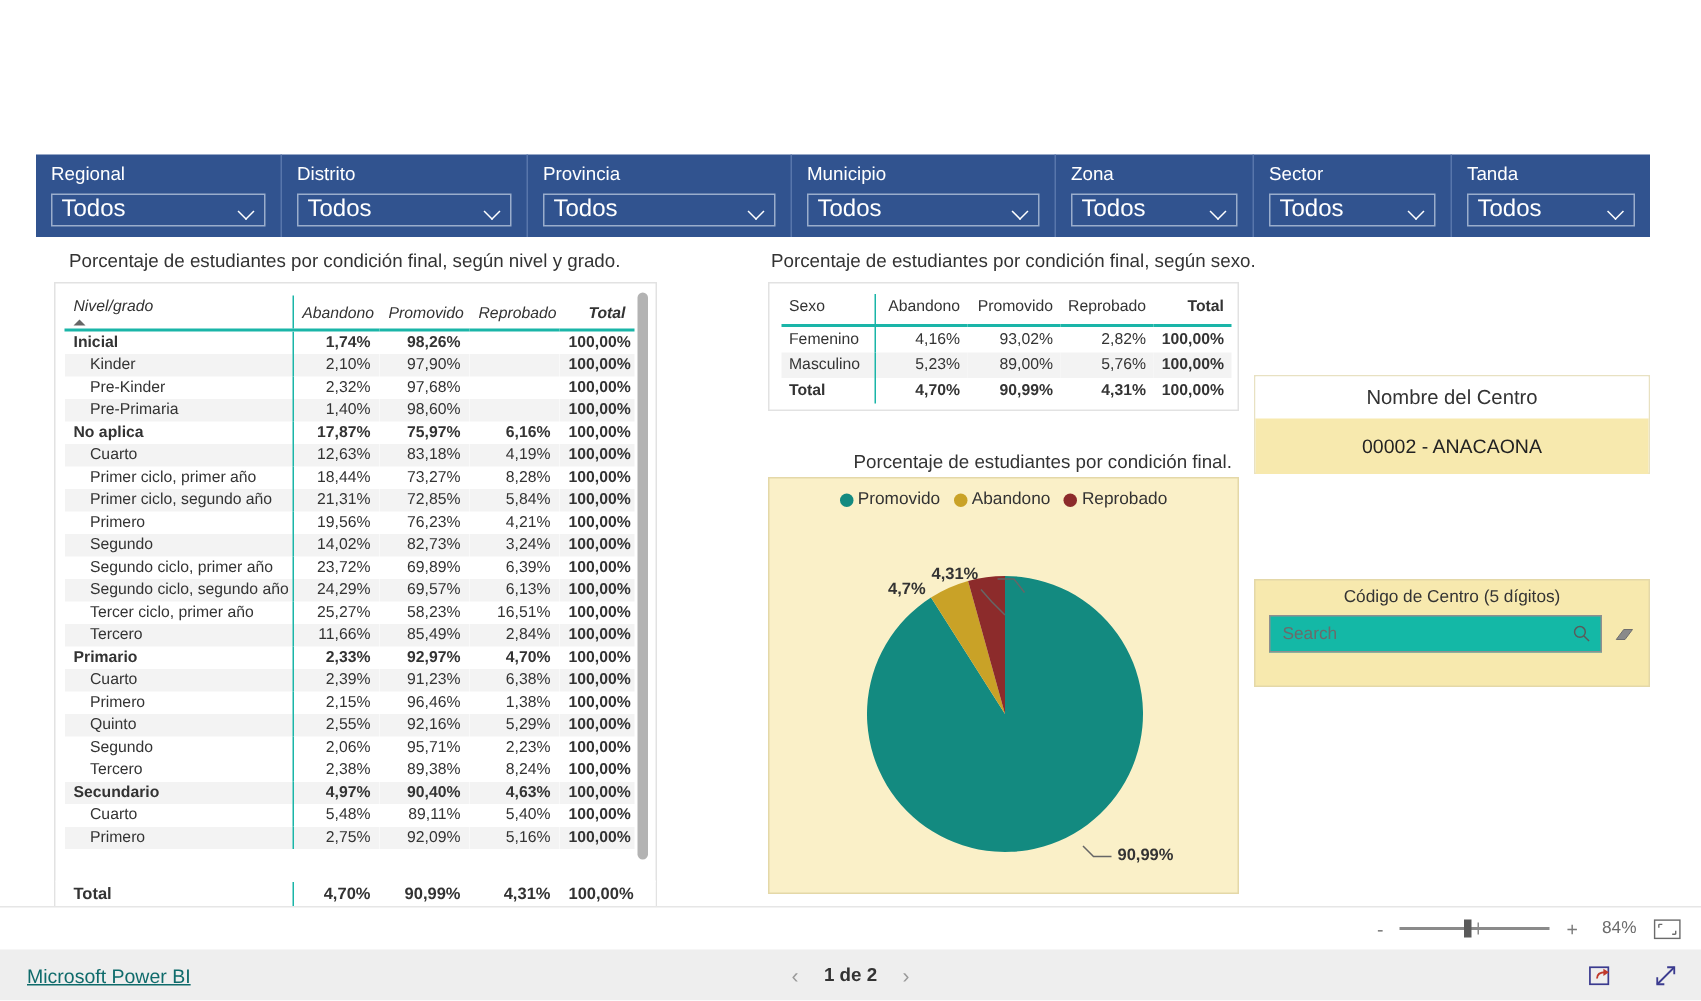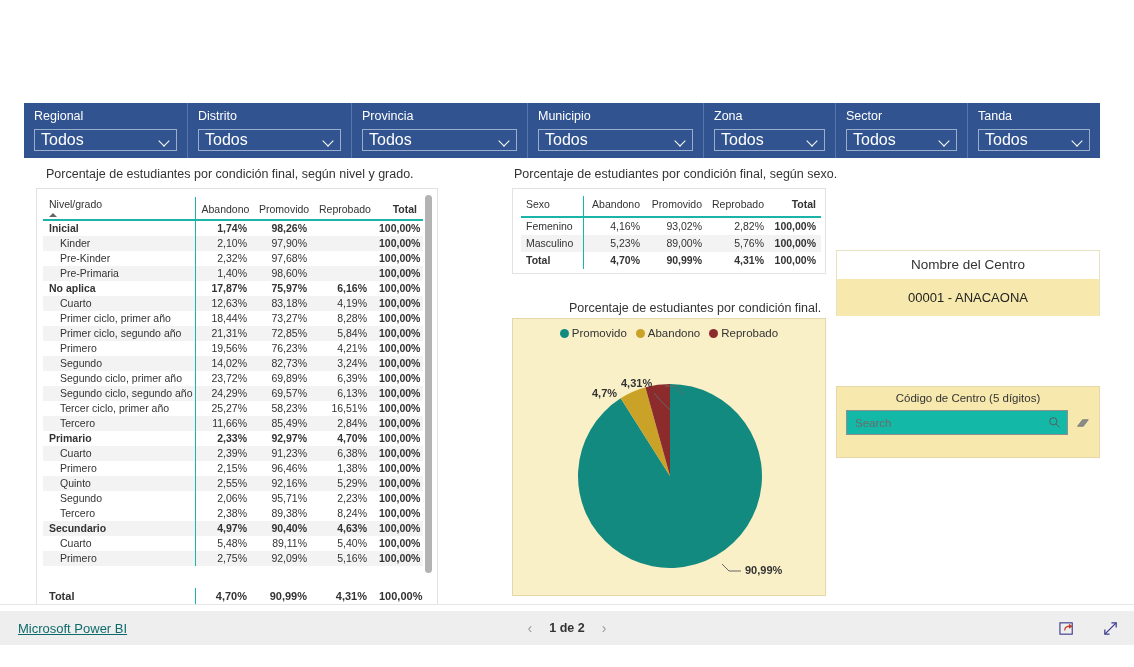--- a/index.html
+++ b/index.html
@@ -87,21 +87,21 @@
   table.pbi th.tot { font-weight: bold; }
   table.pbi td.num { text-align: right; font-variant-numeric: tabular-nums; }
   table.pbi td.tot { text-align: right; font-weight: bold; }
   .hdr-row th { border-bottom: 2px solid #1ab5a8; }
   tr.stripe td { background: #f3f3f3; }
   tr.lvl td.lbl { font-weight: bold; padding-left: 6px; }
   tr.lvl td.num, tr.lvl td.tot { font-weight: bold; }
   tr.grd td.lbl { padding-left: 17px; }
   td.lbl { text-align: left; }
   .sepcell { border-left: 1px solid #1ab5a8; }
-  #matrix-head-wrap { padding: 8px 0 0 6px; }
+  #matrix-head-wrap { padding: 8px 0 0 6px; font-style: italic; }
   .sort-caret {
     width: 0; height: 0; display: block; margin-top: 1px;
     border-left: 4px solid transparent; border-right: 4px solid transparent;
     border-bottom: 4px solid #666666;
   }
   #matrix-body {
     position: relative;
     height: 356px; overflow: hidden;
   }
   #total-row-wrap {
@@ -219,21 +219,21 @@
   }
   #zoom-thumb {
     position: absolute; left: 43px; top: 1px; width: 5px; height: 12px; background: #5a5a5a;
   }
   #zoom-tick { position: absolute; left: 52px; top: 3px; width: 1px; height: 8px; background: #8a8a8a; }
   #zoom-pct { font-size: 11.5px; color: #6b6b6b; min-width: 28px; text-align: right; }
   #fit-btn { width: 19px; height: 15px; cursor: pointer; }
 
   
   #footer {
-    position: absolute; left: 0; top: 611px;
+    position: absolute; left: 0; top: 633px;
     width: 1134px; height: 34px;
     background: #eeeeee;
     display: flex; align-items: center;
   }
   #pbi-link {
     position: absolute; left: 18px;
     font-size: 13px; color: #0f6b6b;
     text-decoration: underline; cursor: pointer;
   }
   #pager {
@@ -611,21 +611,21 @@
           <polyline points="209,245 216,252 228,252" fill="none" stroke="#666" stroke-width="1"></polyline>
         </svg>
         <div class="pie-lbl" style="left:79px; top:68px;">4,7%</div>
         <div class="pie-lbl" style="left:108px; top:58px;">4,31%</div>
         <div class="pie-lbl" style="left:232px; top:245px;">90,99%</div>
       </div>
     </div>
 
     <div id="center-card">
       <div id="center-card-title">Nombre del Centro</div>
-      <div id="center-card-value">00001 - ANACAONA</div>
+      <div id="center-card-value">00002 - ANACAONA</div>
     </div>
 
     <div id="code-card">
       <div id="code-card-title">Código de Centro (5 dígitos)</div>
       <div id="code-search-row">
         <div id="code-search-box">
           <input id="code-search-input" type="text" placeholder="Search" style="">
           <svg class="mag" viewBox="0 0 16 16">
             <circle cx="6.5" cy="6.5" r="4.4" fill="none" stroke="#5a5a5a" stroke-width="1.2"></circle>
             <line x1="9.8" y1="9.8" x2="14" y2="14" stroke="#5a5a5a" stroke-width="1.2"></line>

